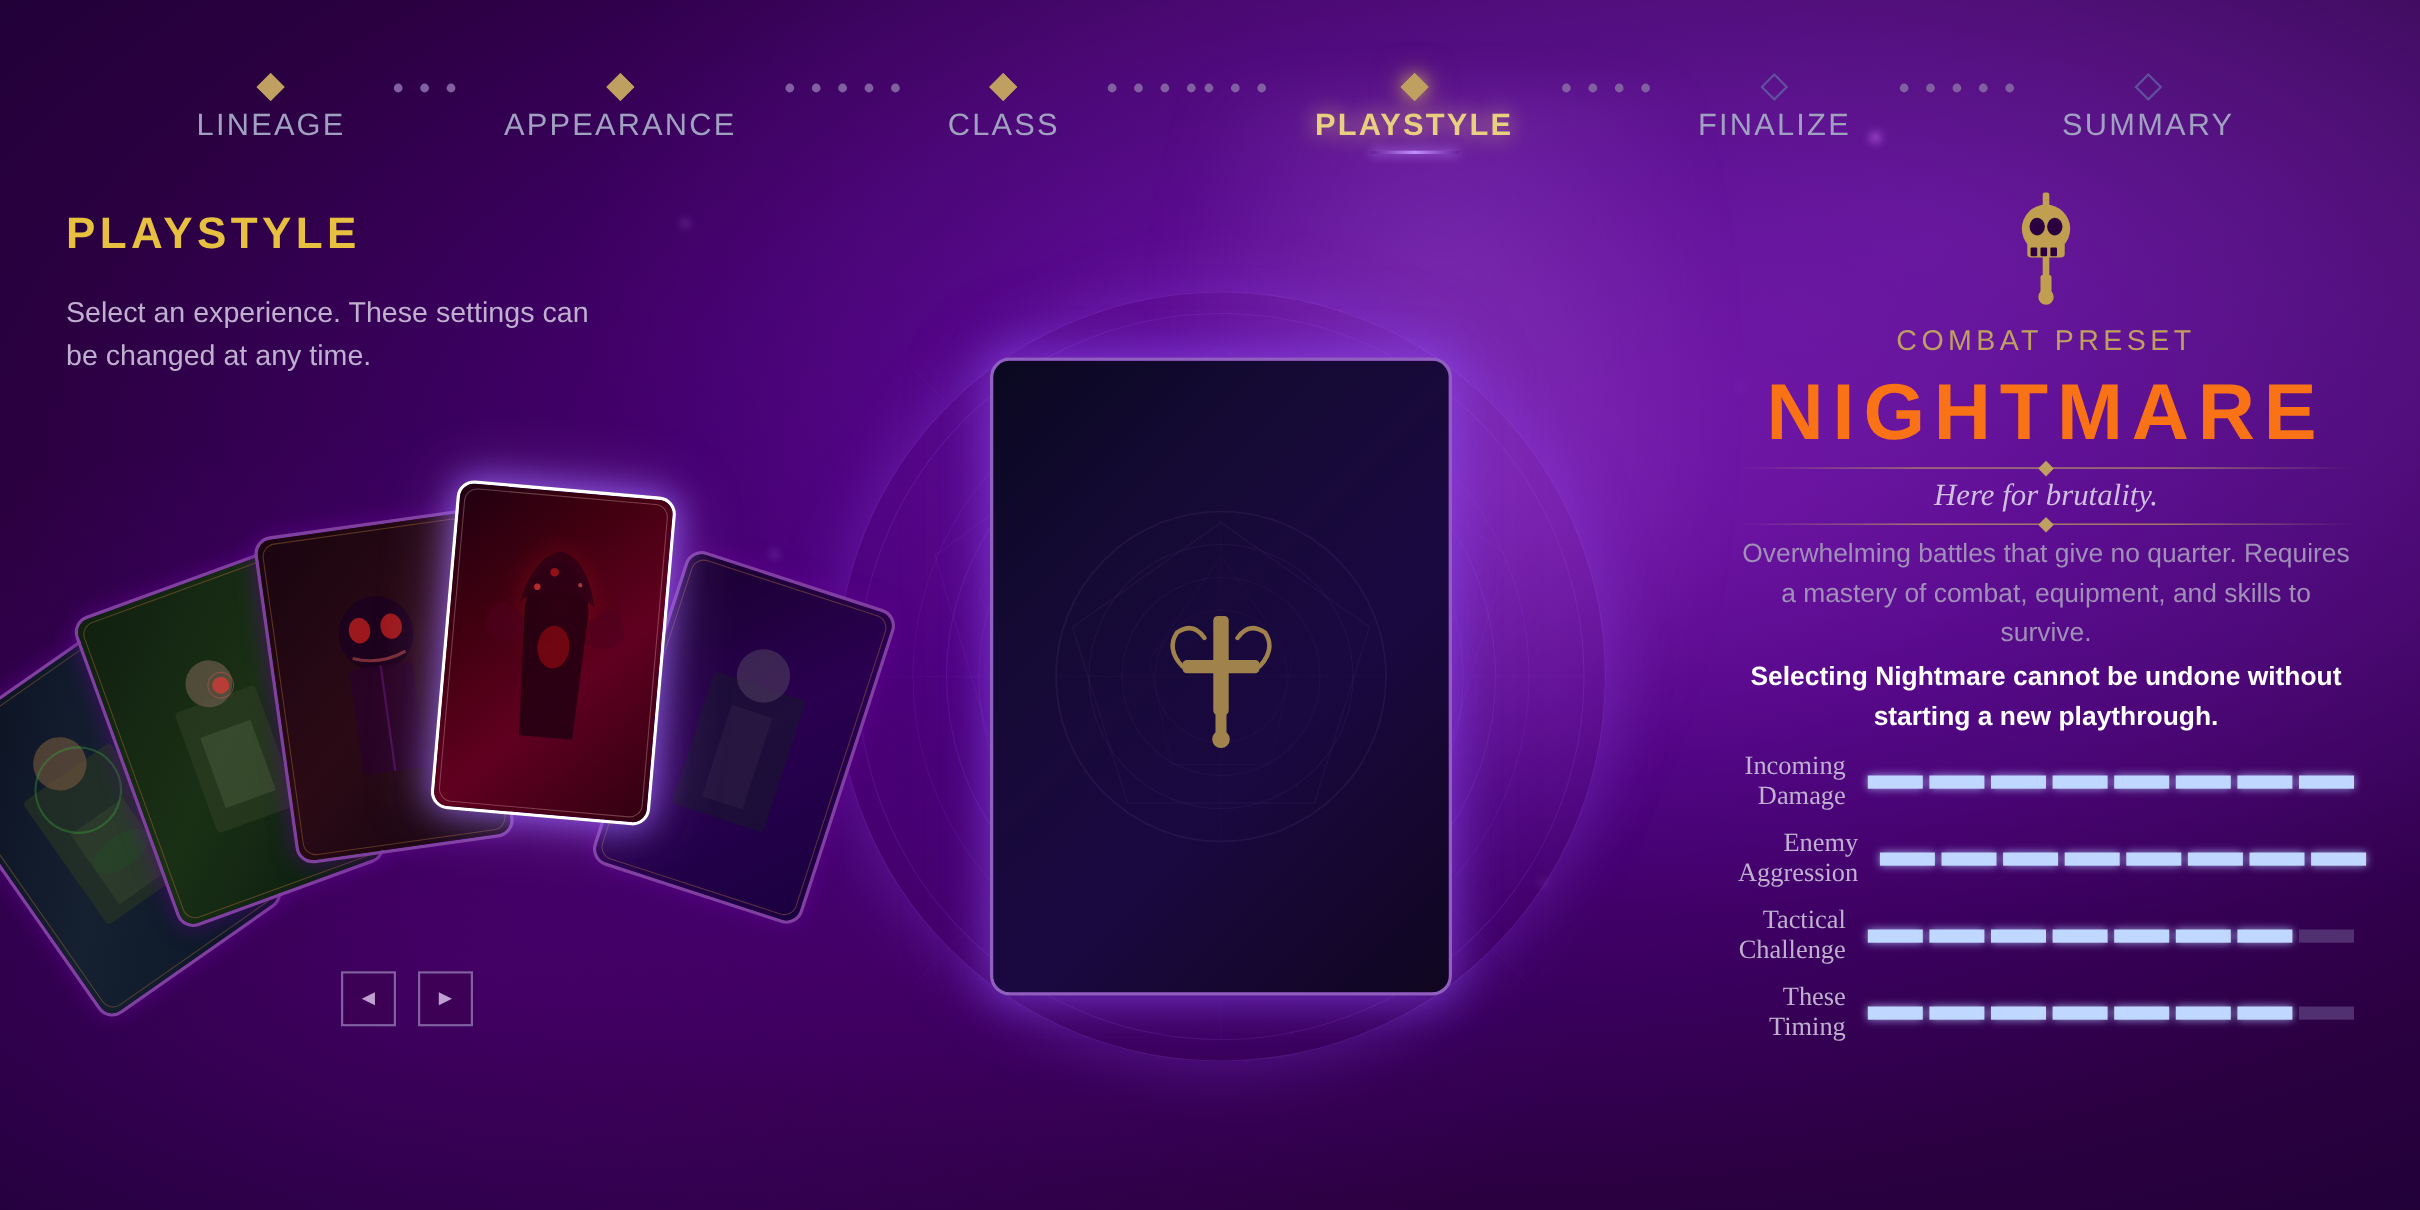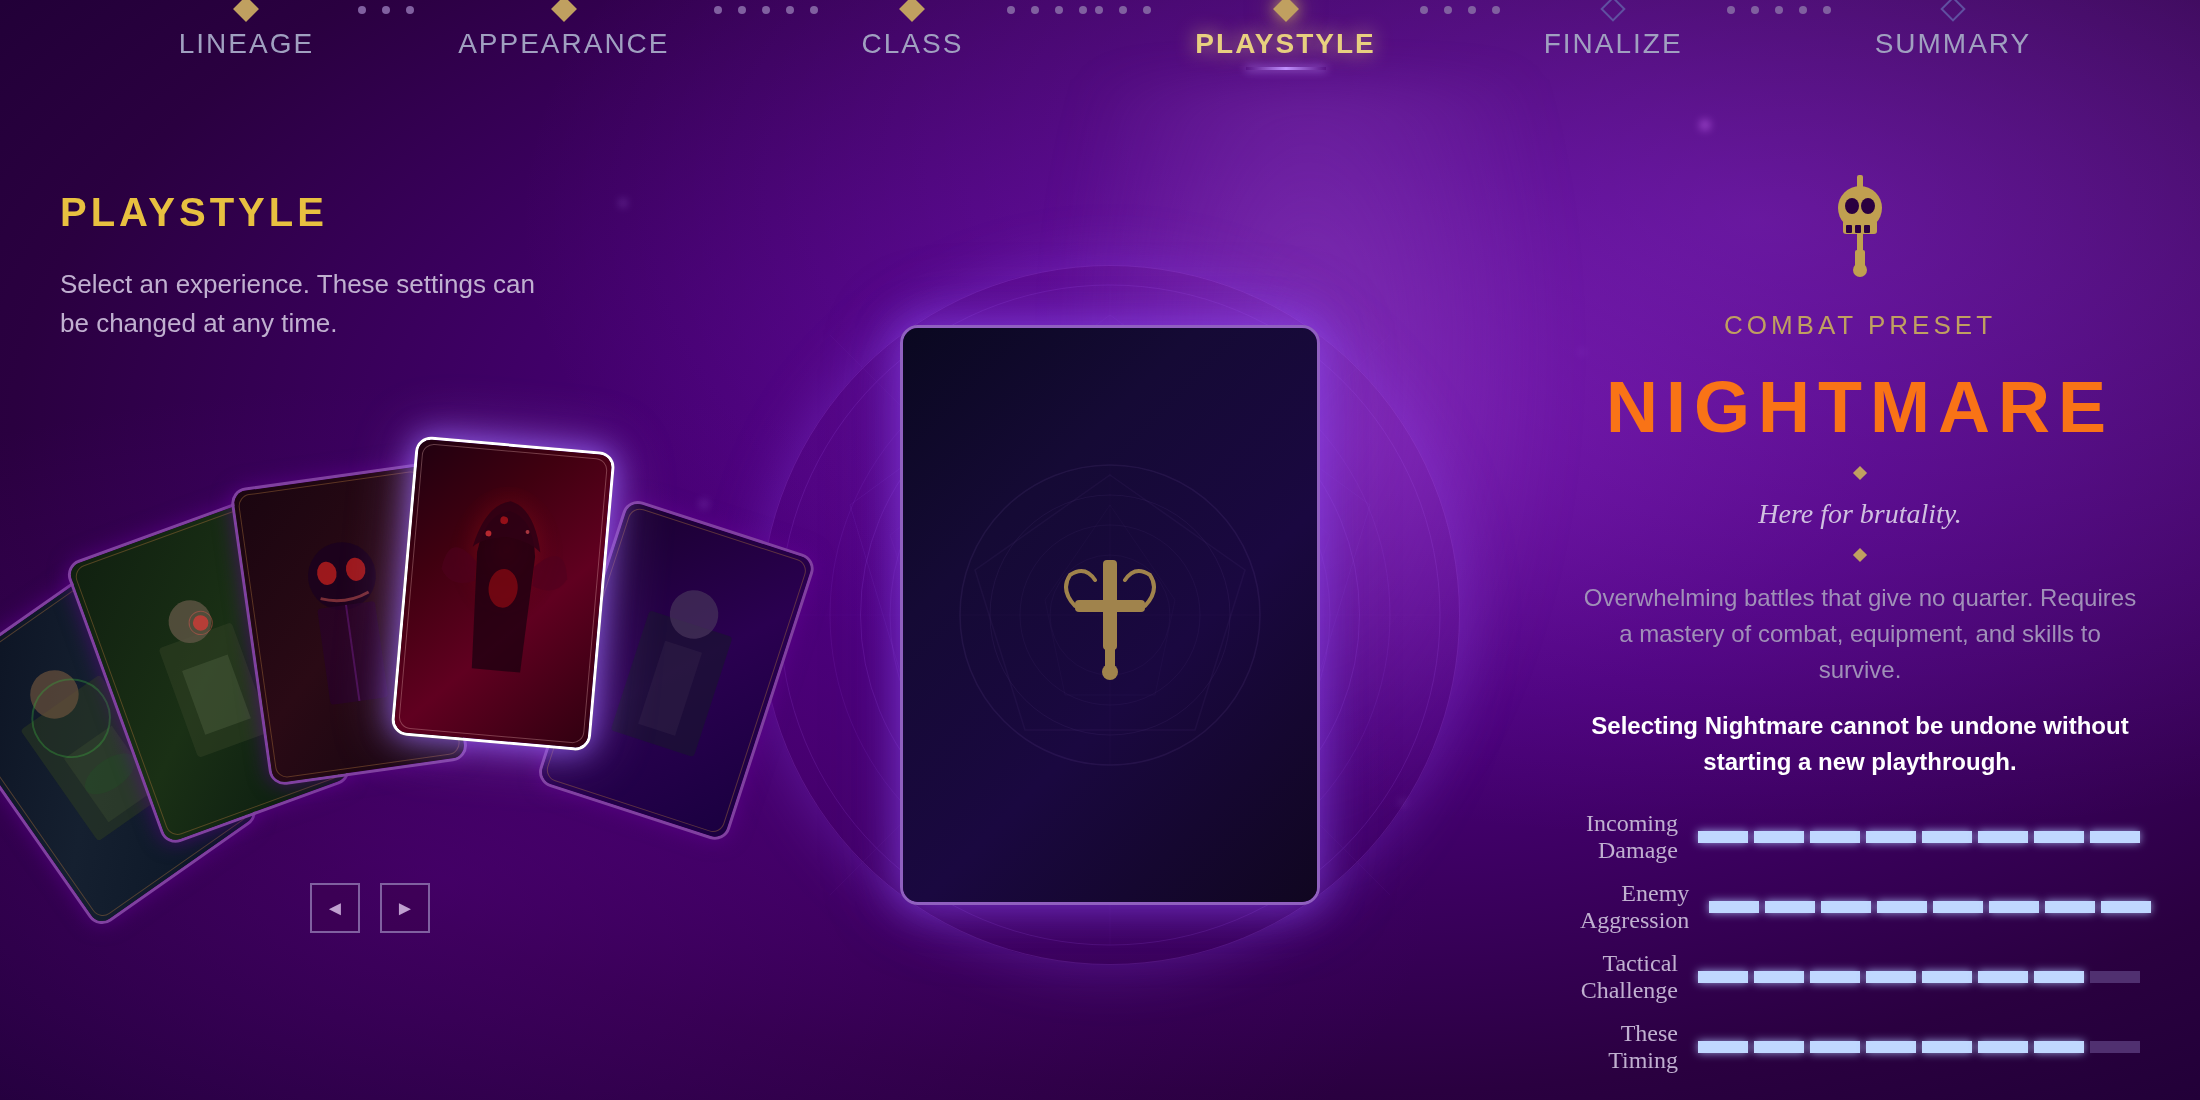--- a/index.html
+++ b/index.html
@@ -44,21 +44,21 @@
     }
 
     
     .navbar {
       position: absolute;
       top: 0;
       left: 0;
       right: 0;
       height: 130px;
       display: flex;
-      align-items: flex-start;
+      align-items: flex-end;
       justify-content: center;
       z-index: 10;
       margin-left: 10px;
     }
 
     .nav-items {
       display: flex;
       align-items: center;
       gap: 0;
     }
@@ -369,21 +369,21 @@
       transform: translate(-50%, -50%);
       opacity: 0.9;
     }
 
     
     .right-panel {
       width: 680px;
       padding: 40px 60px;
       display: flex;
       flex-direction: column;
-      gap: 20px;
+      gap: 4px;
     }
 
     .combat-preset-icon {
       display: flex;
       justify-content: center;
       margin-bottom: 10px;
     }
 
     .combat-preset-label {
       text-align: center;

